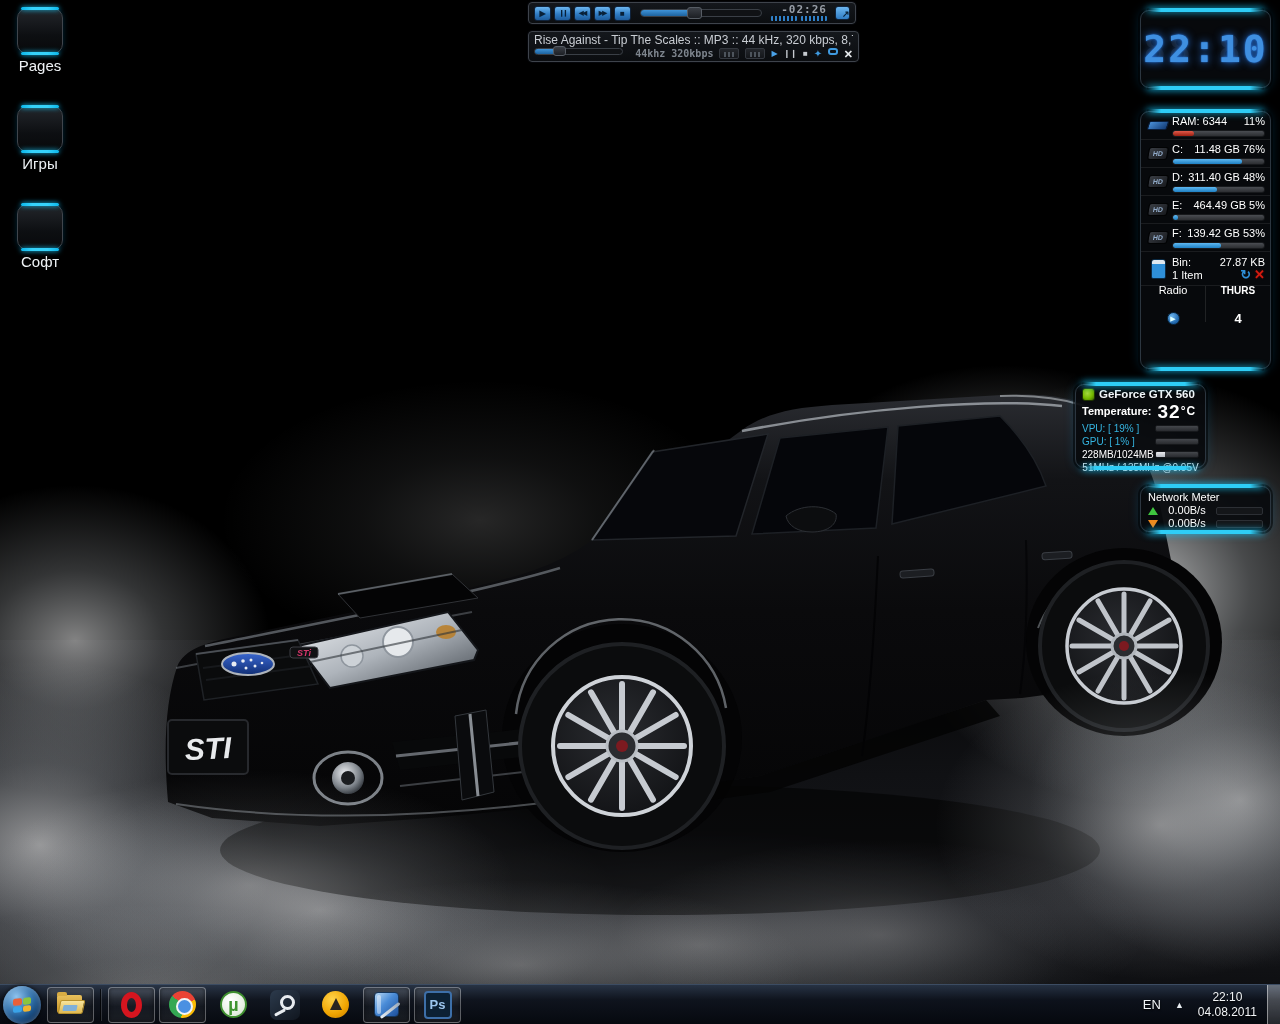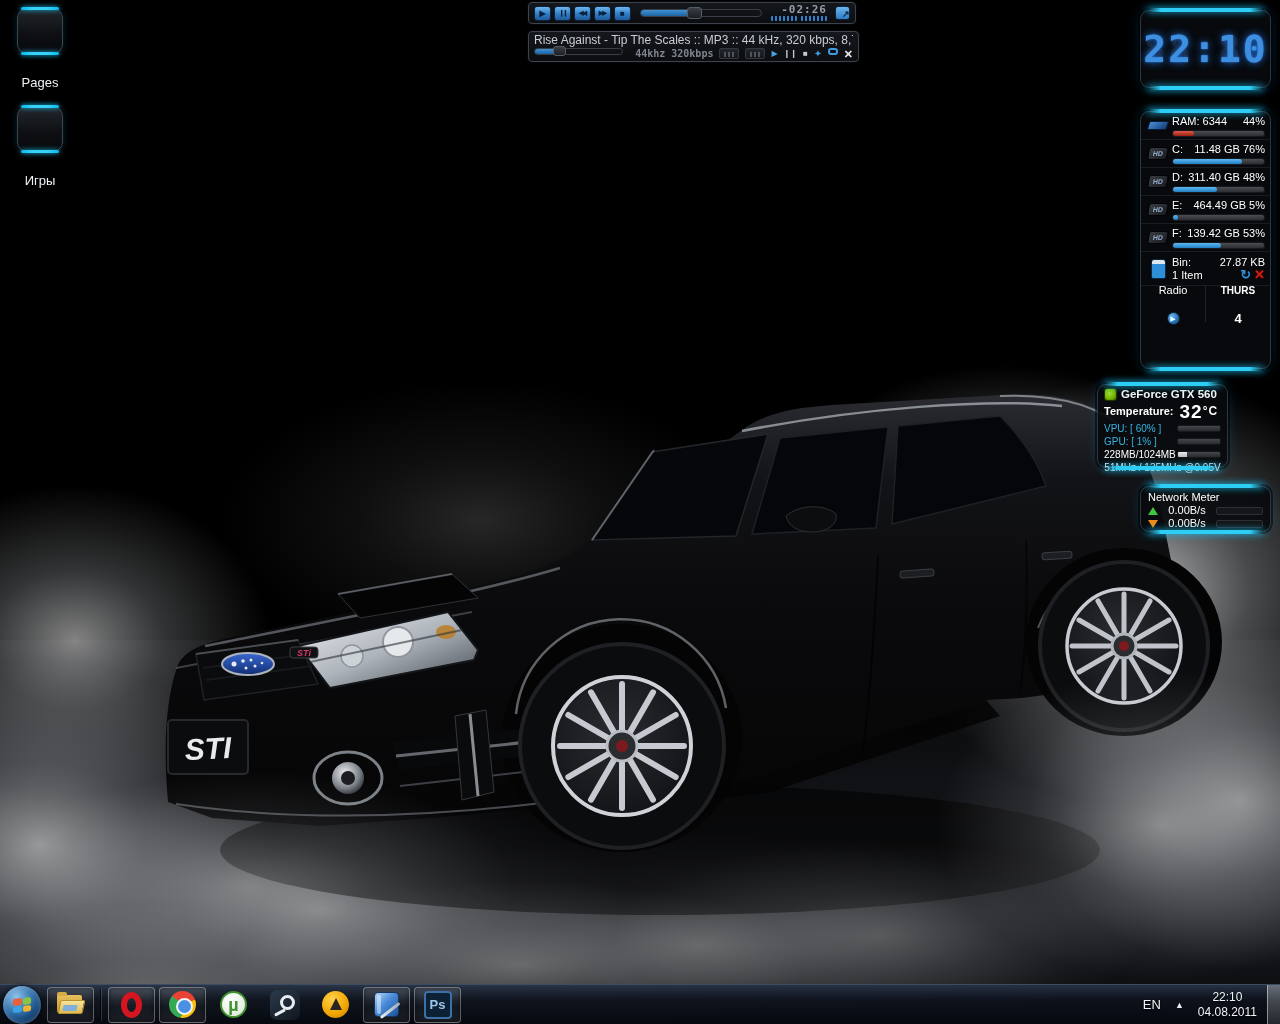--- a/index.html
+++ b/index.html
@@ -10,21 +10,21 @@
 
   
   .dicons{position:absolute;left:4px;top:8px;width:72px;}
   .dicon{width:72px;height:98px;display:flex;flex-direction:column;align-items:center;cursor:default;}
   .dtile{width:46px;height:46px;border-radius:10px;position:relative;
     background:linear-gradient(180deg,#23262b,#0d0f12 60%,#08090b);
     border:1px solid #40454c;box-shadow:0 0 6px rgba(0,160,230,.25);}
   .dtile::before,.dtile::after{content:"";position:absolute;left:6%;right:6%;height:3px;border-radius:3px;
     background:linear-gradient(90deg,#0bb6ea,#36d2fa 30% 70%,#0bb6ea);box-shadow:0 0 5px #18c2ef;}
   .dtile::before{top:-2px;} .dtile::after{bottom:-2px;}
-  .dlabel{margin-top:21px;font-size:13px;color:#eef2f5;text-shadow:0 1px 3px #000,0 0 4px #000;}
+  .dlabel{margin-top:3px;font-size:15px;color:#eef2f5;text-shadow:0 1px 3px #000,0 0 4px #000;}
 
   
   .pbar{position:absolute;background:linear-gradient(180deg,#14171c,#0b0d10);
     border:1px solid #3e434b;border-radius:4px;box-shadow:0 0 0 1px #05060a,0 2px 6px rgba(0,0,0,.7);}
   .pbar1{left:528px;top:2px;width:328px;height:22px;display:flex;align-items:center;padding:0 5px;gap:3px;}
   .pbtn{width:17px;height:15px;border-radius:3px;flex:0 0 auto;cursor:pointer;
     background:linear-gradient(180deg,#6cb6f0,#2f7cc4 55%,#1f5c9c);border:1px solid #10233c;
     color:#082038;font-size:8px;line-height:13px;text-align:center;font-weight:bold;padding:0;}
   .pbtn .dbl{letter-spacing:-2px;display:inline-block;transform:scale(.8);}
   .seek{flex:1;height:8px;margin:0 6px;border-radius:4px;background:#101215;border:1px solid #3a3f46;position:relative;cursor:pointer;}
@@ -95,21 +95,21 @@
   .refresh{color:#2e8fd8;font-size:13px;font-weight:bold;cursor:pointer;line-height:11px;}
   .redx{color:#d41c10;font-size:13px;font-weight:bold;cursor:pointer;line-height:11px;text-shadow:0 0 2px #600;}
   .brow{display:flex;height:36px;}
   .bcell{flex:1;display:flex;flex-direction:column;align-items:center;justify-content:center;gap:15px;}
   .bcell+.bcell{border-left:1px solid rgba(255,255,255,.1);}
   .playorb{width:13px;height:13px;border-radius:50%;margin-top:1px;cursor:pointer;
     background:radial-gradient(circle at 35% 30%,#6cb6f0,#1d63a8 70%);border:1px solid #0a2a44;
     color:#dff;font-size:7px;line-height:12px;text-align:center;}
   .thurs{font-weight:bold;line-height:13px;}
 
-  .gpuw{left:1085px;top:384px;width:131px;height:84px;padding:3px 6px;font-size:10px;}
+  .gpuw{left:1063px;top:384px;width:131px;height:84px;padding:3px 6px;font-size:10px;}
   .grow{display:flex;align-items:center;justify-content:space-between;line-height:13px;}
   .nvlogo{width:13px;height:13px;border-radius:3px;flex:0 0 13px;margin-right:4px;
     background:radial-gradient(circle at 40% 40%,#a6d83c,#76b900 55%,#3d6500);border:1px solid #203800;}
   .gname{font-weight:bold;font-size:11.5px;flex:1;color:#f2f5f8;}
   .cyan{color:#35b4e0;}
   .gmeter{width:44px;height:7px;border-radius:2px;border:1px solid #16181b;
     background:linear-gradient(180deg,#44474c,#292b2f);overflow:hidden;flex:0 0 44px;}
   .tempval{font-size:19px;font-weight:bold;letter-spacing:1px;}
   .gcenter{text-align:center;line-height:14px;color:#e8ebef;}
 
@@ -367,20 +367,24 @@
 
   <div class="dicons">
     <div class="dicon">
       <div class="dtile"></div>
       <div class="dlabel">Pages</div>
     </div>
     <div class="dicon">
       <div class="dtile"></div>
       <div class="dlabel">Игры</div>
     </div>
+    <div class="dicon">
+      <div class="dtile"></div>
+      <div class="dlabel">Софт</div>
+    </div>
   </div>
 
   <div class="pbar pbar1">
     <button class="pbtn">▶</button>
     <button class="pbtn"><span class="dbl">❙❙</span></button>
     <button class="pbtn"><span class="dbl">◀◀</span></button>
     <button class="pbtn"><span class="dbl">▶▶</span></button>
     <button class="pbtn">■</button>
     <div class="seek">
       <div class="fill" style="width: 44%;">
@@ -431,21 +435,21 @@
   </div>
 
   <div class="neon sysw">
     <div class="srow" style="height:28px">
       <div class="sicon">
           <span class="ramstick"></span>
         </div>
       <div class="sbody">
         <div class="shead">
           <span>RAM: 6344</span>
-          <span>44%</span>
+          <span>11%</span>
         </div>
         <div class="meter">
             <div class="fill fred" style="width: 23%;"></div>
           </div>
       </div>
     </div>
     <div class="srow" style="height:28px">
       <div class="sicon">
           <span class="hdchip">HD</span>
         </div>
@@ -531,21 +535,21 @@
   <div class="neon gpuw">
     <div class="grow" style="justify-content:flex-start">
       <span class="nvlogo"></span>
       <span class="gname">GeForce GTX 560</span>
     </div>
     <div class="grow" style="justify-content:flex-start;gap:6px;height:21px">
       <span style="font-weight:bold;font-size:11px">Temperature:</span>
       <span class="tempval"><span>32</span><span style="font-size:12px;vertical-align:top">°C</span></span>
     </div>
     <div class="grow">
-      <span class="cyan">VPU: [ 60% ]</span>
+      <span class="cyan">VPU: [ 19% ]</span>
       <span class="gmeter">
           <span class="fill fblue" style="display: block; height: 100%; width: 0%;"></span>
         </span>
     </div>
     <div class="grow">
       <span class="cyan">GPU: [ 1% ]</span>
       <span class="gmeter">
           <span class="fill fblue" style="display: block; height: 100%; width: 1%;"></span>
         </span>
     </div>

